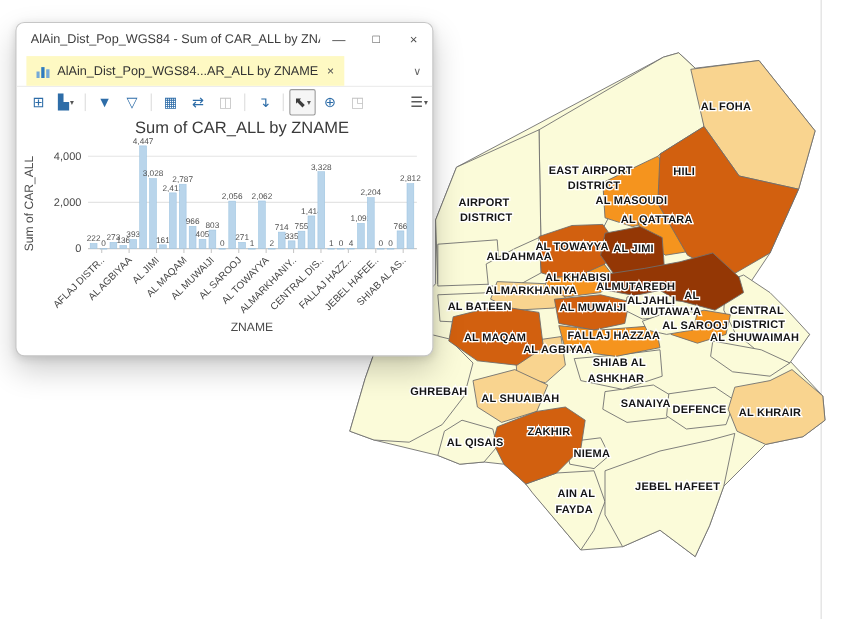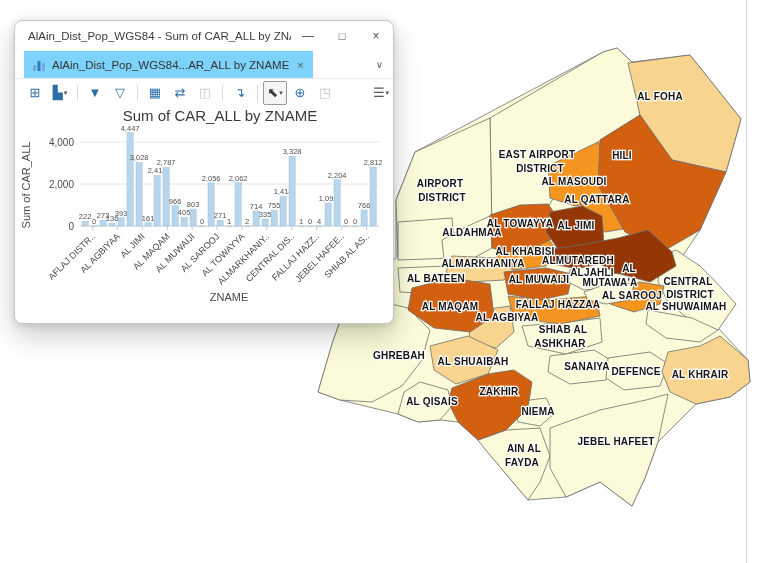--- a/index.html
+++ b/index.html
@@ -34,21 +34,21 @@
     width:34px;height:30px;display:flex;align-items:center;justify-content:center;
     font-size:12px;color:#4a4a4a;cursor:default;
   }
   .winbtn.max{font-size:11px;}
   .tabrow{
     height:27px;display:flex;align-items:center;border-bottom:1px solid #ececec;
     padding-left:9px;
   }
   .tab{
     display:flex;align-items:center;gap:6px;height:100%;padding:0 9px;
-    background:#7dd3fc;
+    background:#fef9c3;
   }
   .tab-label{font-size:11.5px;color:#333333;white-space:nowrap;}
   .tab-close{font-size:11px;color:#555;padding-left:2px;}
   .tab-overflow{margin-left:auto;margin-right:10px;color:#666;font-size:10px;}
   .toolbar{
     height:27px;display:flex;align-items:center;gap:1px;padding-left:8px;
   }
   .tbtn{
     min-width:22px;height:22px;display:flex;align-items:center;justify-content:center;
     font-size:13px;border:1px solid transparent;border-radius:2px;gap:1px;

